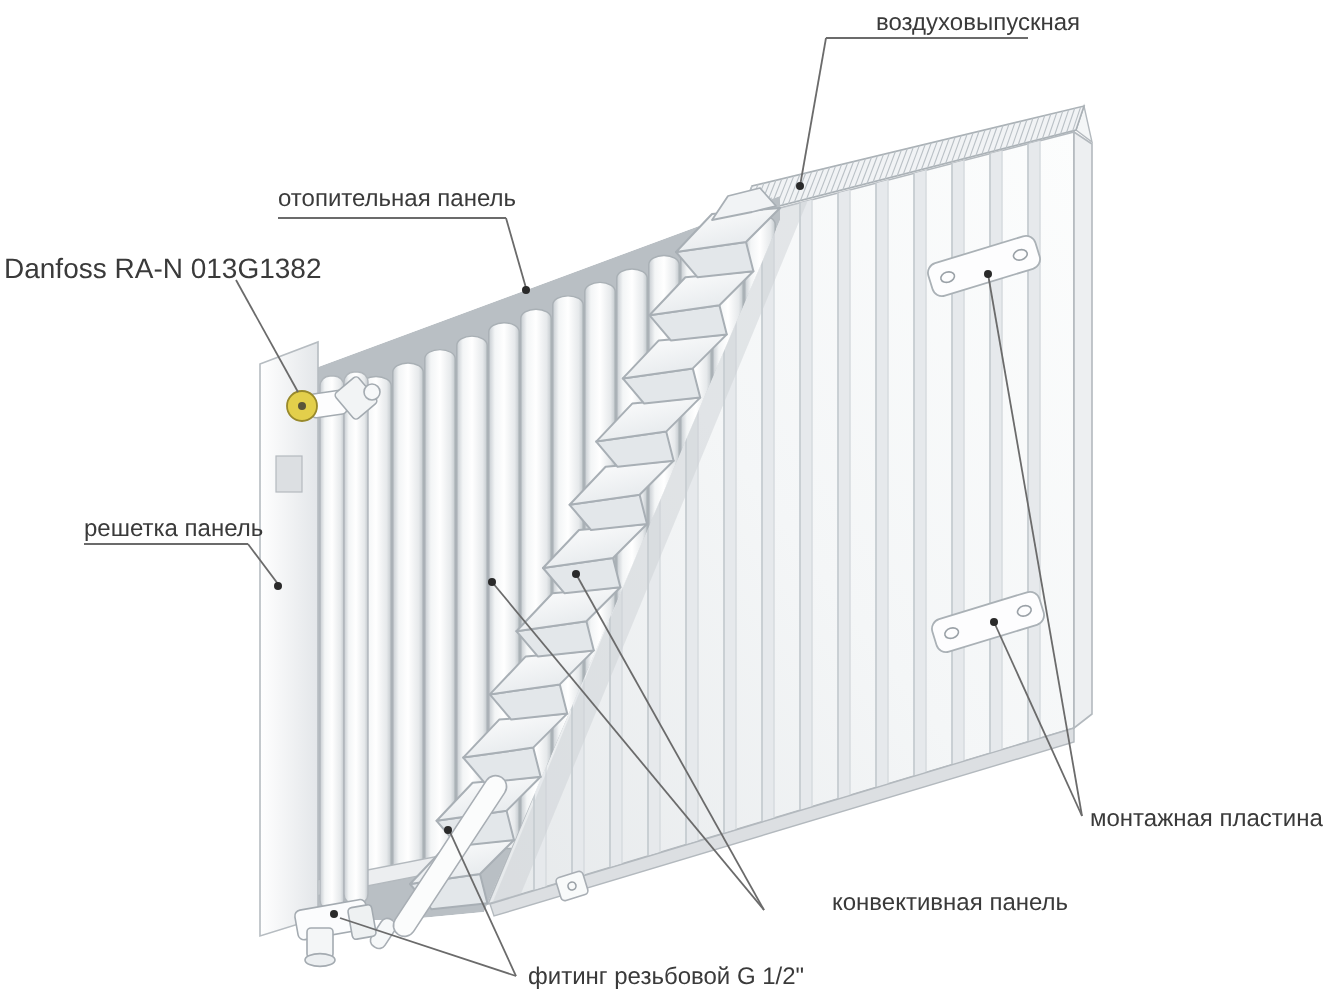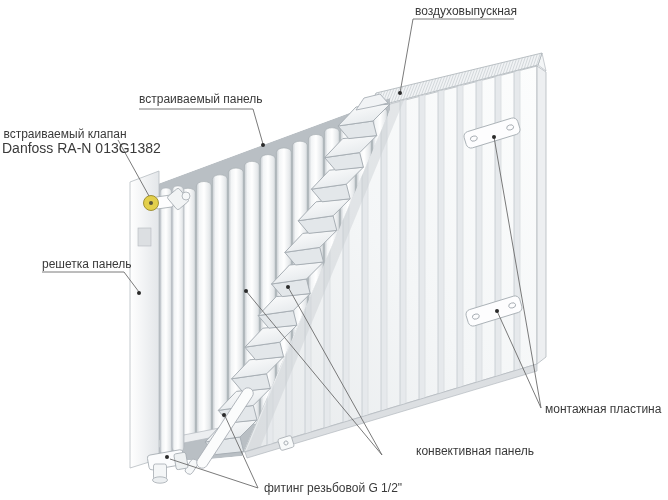--- a/index.html
+++ b/index.html
@@ -1,20 +1,20 @@
 <!DOCTYPE html>
 <html><head>
 <meta charset="utf-8">
 <style>
   html,body{margin:0;padding:0;}
   #stage{position:relative;width:668px;height:500px;background:#fff;overflow:hidden;
          font-family:"Liberation Sans",sans-serif;}
   #art{position:absolute;left:0;top:0;}
   .lbl{position:absolute;color:#3a3a3a;font-size:12px;line-height:14px;white-space:nowrap;}
-  .lbl.center{text-align:center;}
+  .lbl.center{text-align:right;}
   .model{font-size:14px;}
 </style>
 </head>
 <body>
 
 <div id="stage">
   <svg id="art" width="668" height="500" viewBox="0 0 668 500">
     <defs>
       <linearGradient id="gFace" x1="0" y1="1" x2="1" y2="0">
         <stop offset="0" stop-color="#e6e9eb"></stop>
@@ -295,22 +295,21 @@
         <circle cx="246" cy="291" r="2"></circle>
         <circle cx="288" cy="287" r="2"></circle>
         <circle cx="494" cy="137" r="2"></circle>
         <circle cx="497" cy="311" r="2"></circle>
       </g>
   </svg>
 
   <div class="lbl center" style="left:392px;top:4px;width:148px;">
     <div>воздуховыпускная</div>
   </div>
-  <div class="lbl" style="left:139px;top:92px;">встраиваемый панель</div>
+  <div class="lbl" style="left:139px;top:92px;">отопительная панель</div>
   <div class="lbl center" style="left:2px;top:127px;width:126px;">
-    <div>встраиваемый клапан</div>
     <div class="model">Danfoss RA-N 013G1382</div>
   </div>
   <div class="lbl" style="left:42px;top:257px;">решетка панель</div>
   <div class="lbl" style="left:264px;top:481px;">фитинг резьбовой G 1/2"</div>
   <div class="lbl" style="left:389px;top:444px;padding-left:27px;">конвективная панель</div>
   <div class="lbl" style="left:545px;top:402px;text-align:right;">монтажная пластина</div>
 </div>
 
 </body></html>

